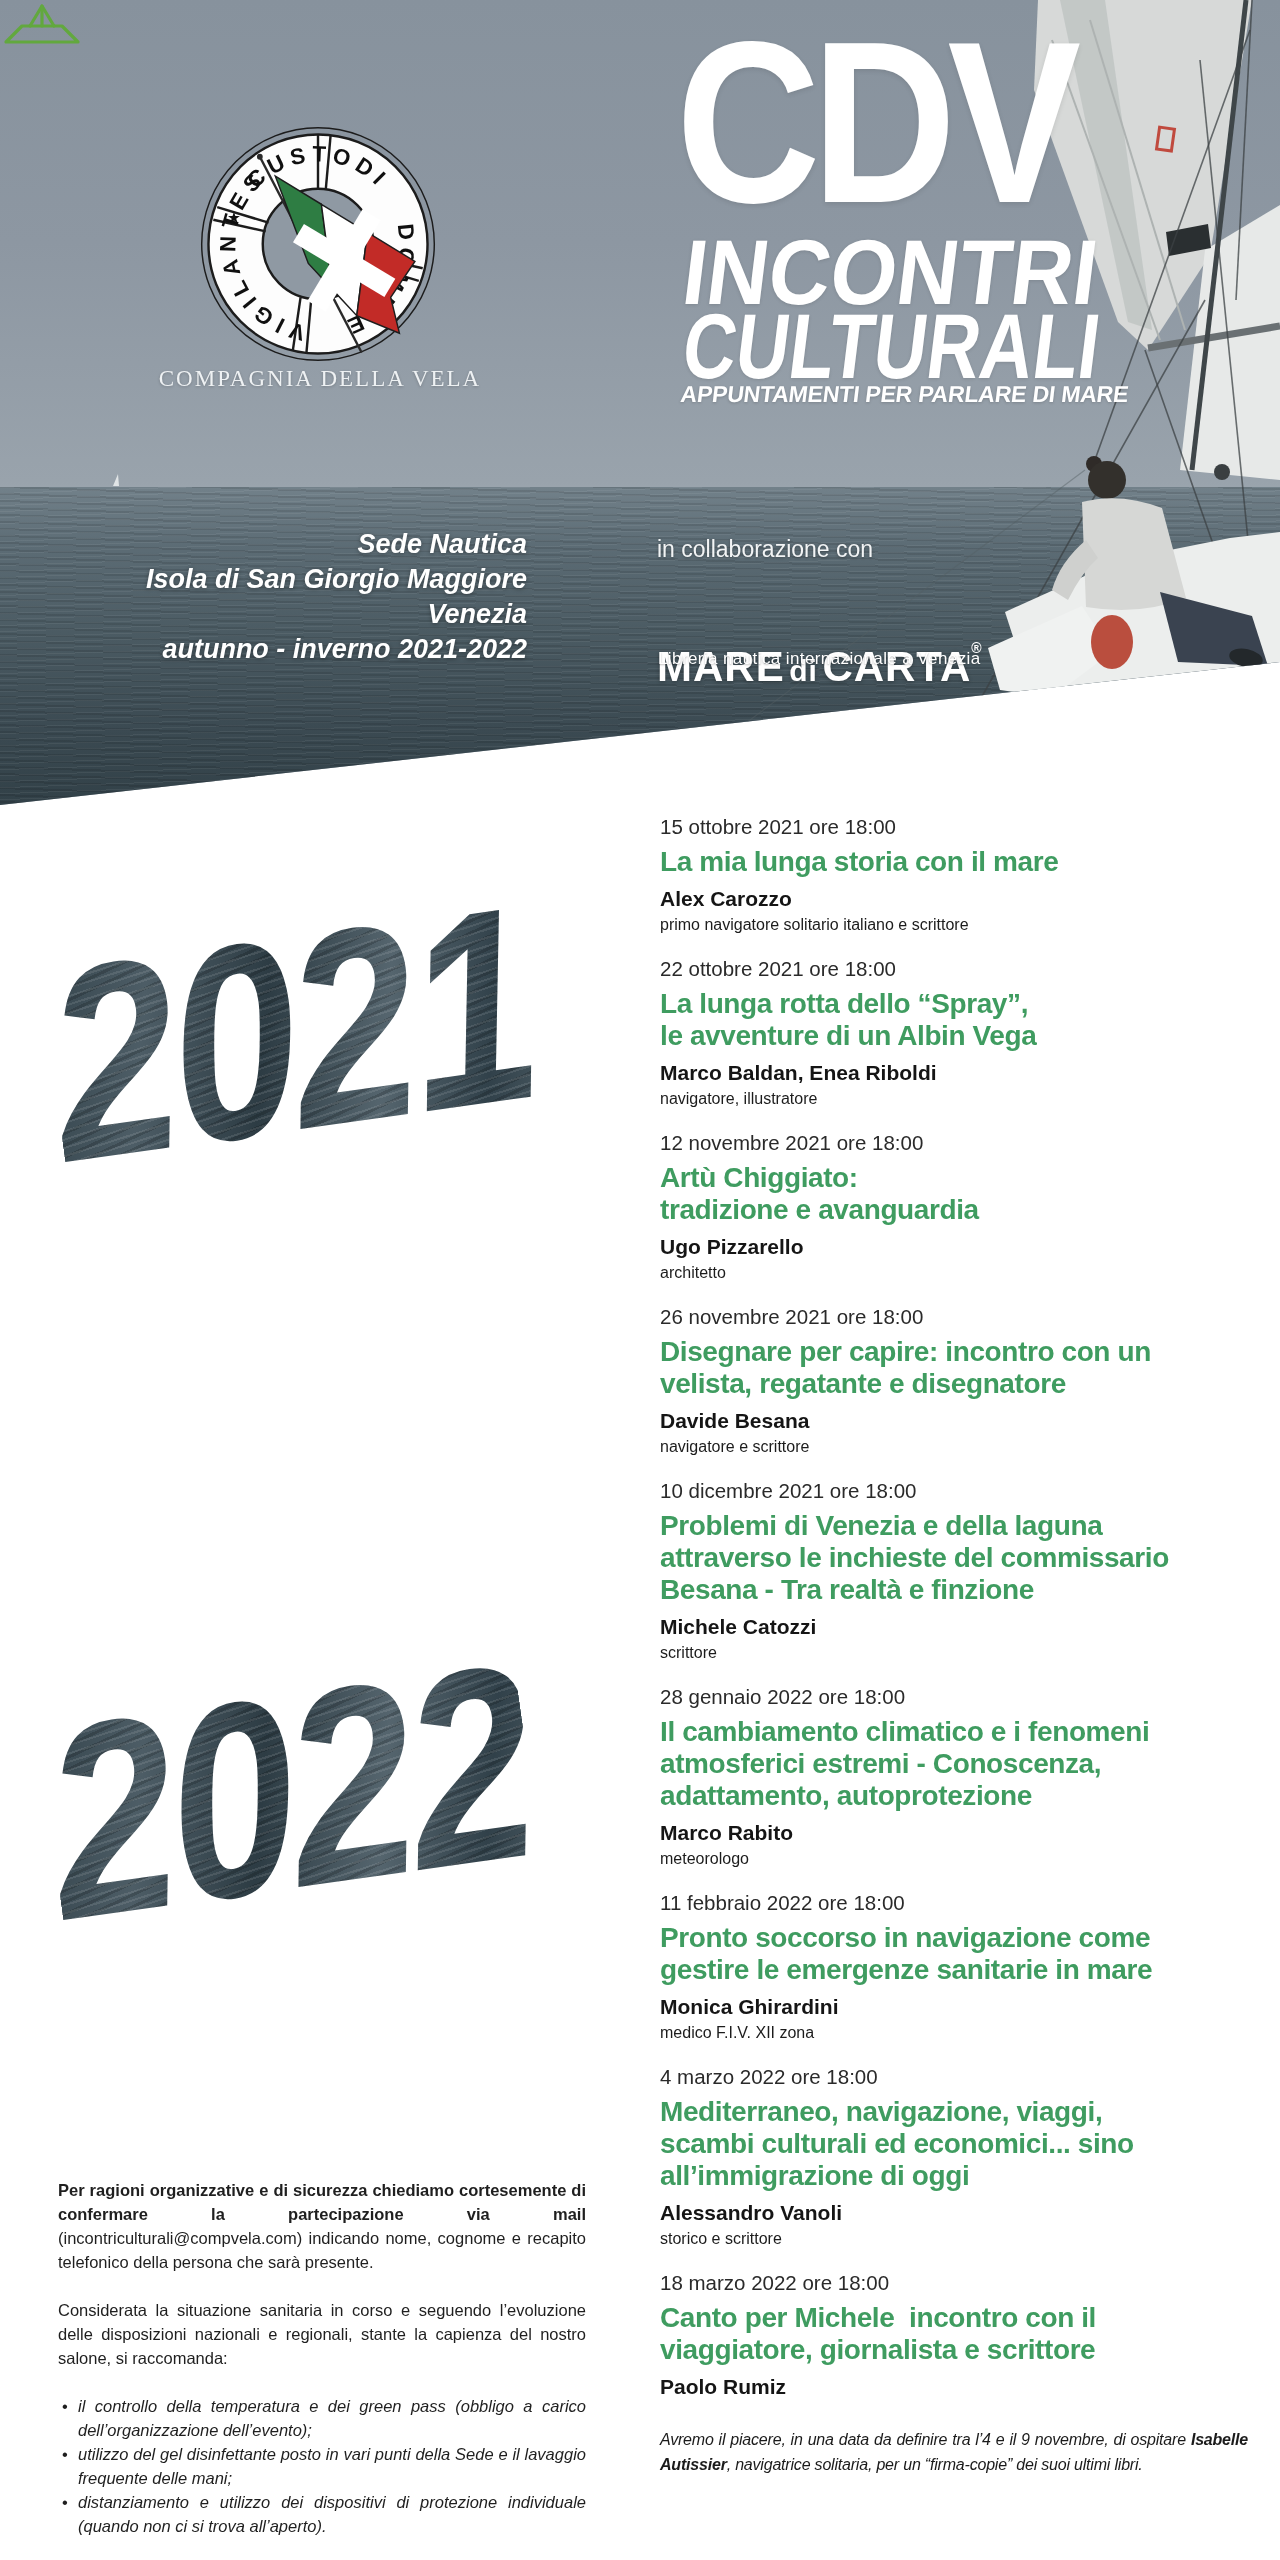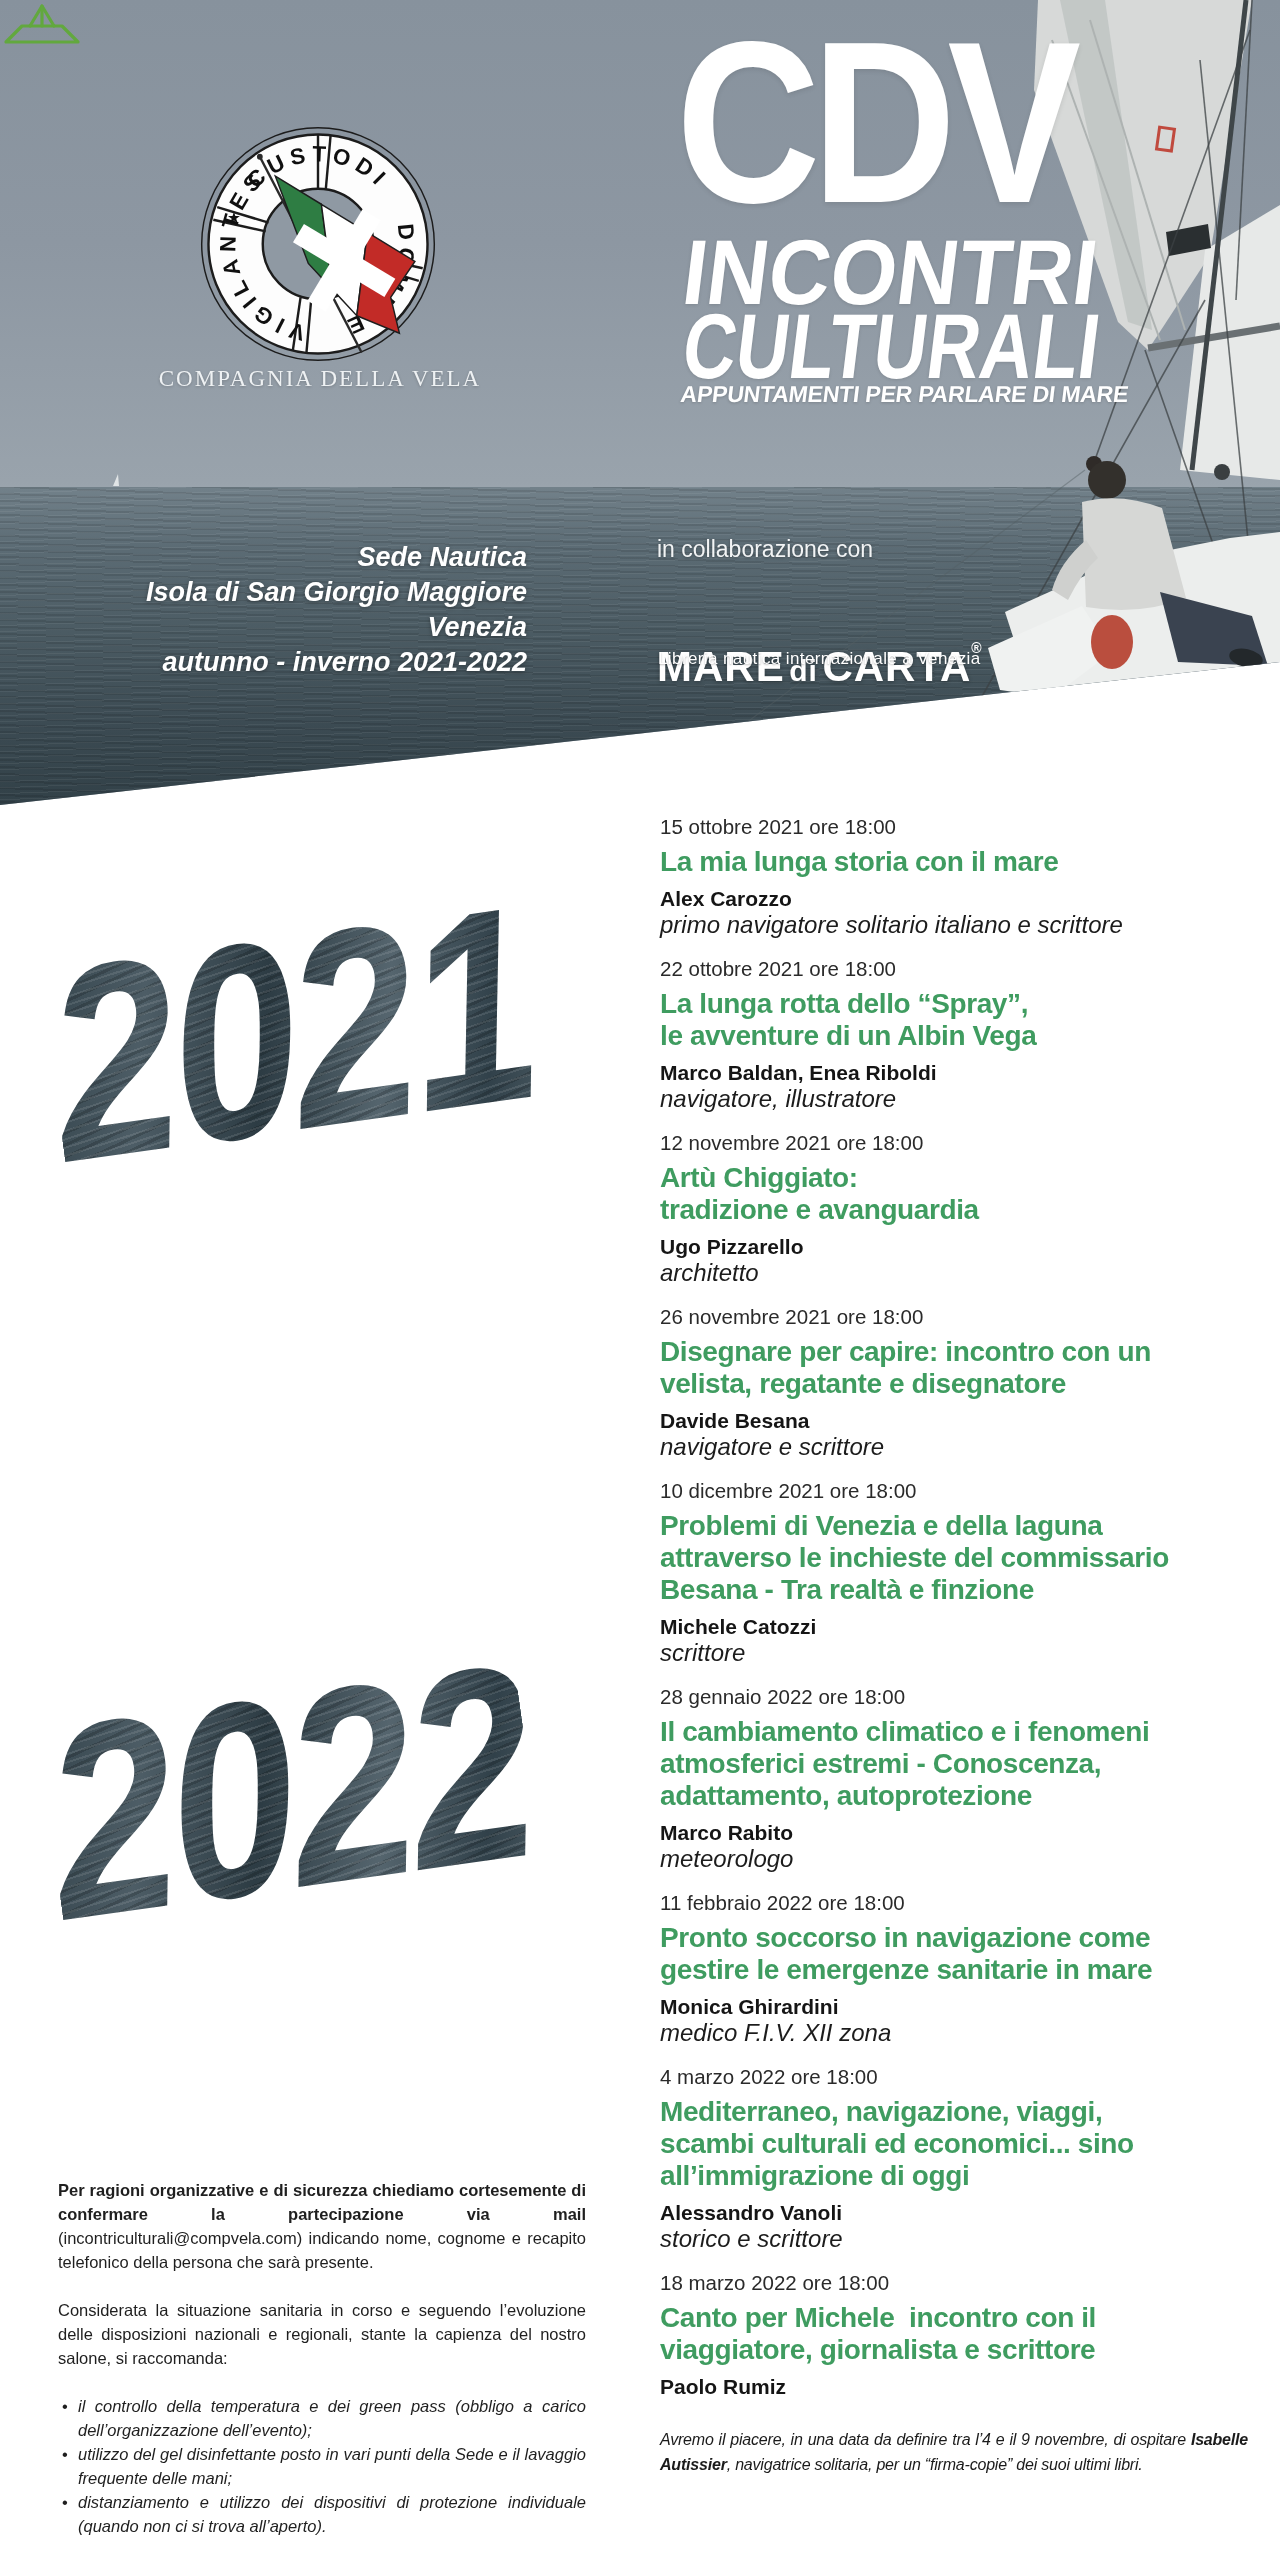--- a/index.html
+++ b/index.html
@@ -40,21 +40,21 @@
   }
   .sub1{top:226px;transform:skewX(-7deg) scaleX(.93);}
   .sub2{top:300px;transform:skewX(-7deg) scaleX(.80);}
   .tagline{
     position:absolute;left:679px;top:381px;font-size:23px;font-weight:700;color:#fff;
     transform:skewX(-7deg);transform-origin:left bottom;letter-spacing:-.2px;
     text-shadow:0 1px 3px rgba(0,0,0,.18);white-space:pre;
   }
 
   .venue{
-    position:absolute;left:127px;top:540px;width:400px;text-align:right;
+    position:absolute;left:127px;top:527px;width:400px;text-align:right;
     font-size:27px;line-height:35px;font-weight:700;font-style:italic;color:#fff;
     text-shadow:0 1px 4px rgba(0,0,0,.35);white-space:pre;
   }
 
   .collab-label{
     position:absolute;left:657px;top:536px;font-size:23px;color:#f2f4f5;
     text-shadow:0 1px 3px rgba(0,0,0,.3);white-space:pre;
   }
   .collab-icon{position:absolute;left:720px;top:562px;}
   .collab-name{
@@ -84,21 +84,21 @@
   .year-2021{left:52px;top:930px;transform:rotate(-8deg) scaleX(.82);}
   .year-2022{left:50px;top:1688px;transform:rotate(-8deg) scaleX(.82);}
 
   
   .events{position:absolute;left:660px;top:813px;width:585px;color:#1c1c1c;}
   .event{margin-bottom:18px;}
   .event-date{font-size:20.5px;line-height:27px;margin-bottom:6px;color:#2a2a2a;white-space:pre;}
   .event-title{font-size:28px;line-height:32px;margin-bottom:8px;font-weight:700;
     color:#3f9c60;letter-spacing:-.4px;white-space:pre;}
   .event-speaker{font-size:21px;line-height:26px;font-weight:700;color:#151515;white-space:pre;}
-  .event-role{font-size:24px;line-height:25px;font-style:italic;color:#1c1c1c;white-space:pre;}
+  .event-role{font-size:16px;line-height:25px;color:#1c1c1c;white-space:pre;}
 
   .closing-note{
     position:absolute;left:660px;top:2428px;width:588px;
     font-size:16px;line-height:24.5px;font-style:italic;color:#1b1b1b;letter-spacing:-.2px;
     text-align:justify;
   }
   .closing-note .nb{font-weight:700;}
 
   
   .info{

